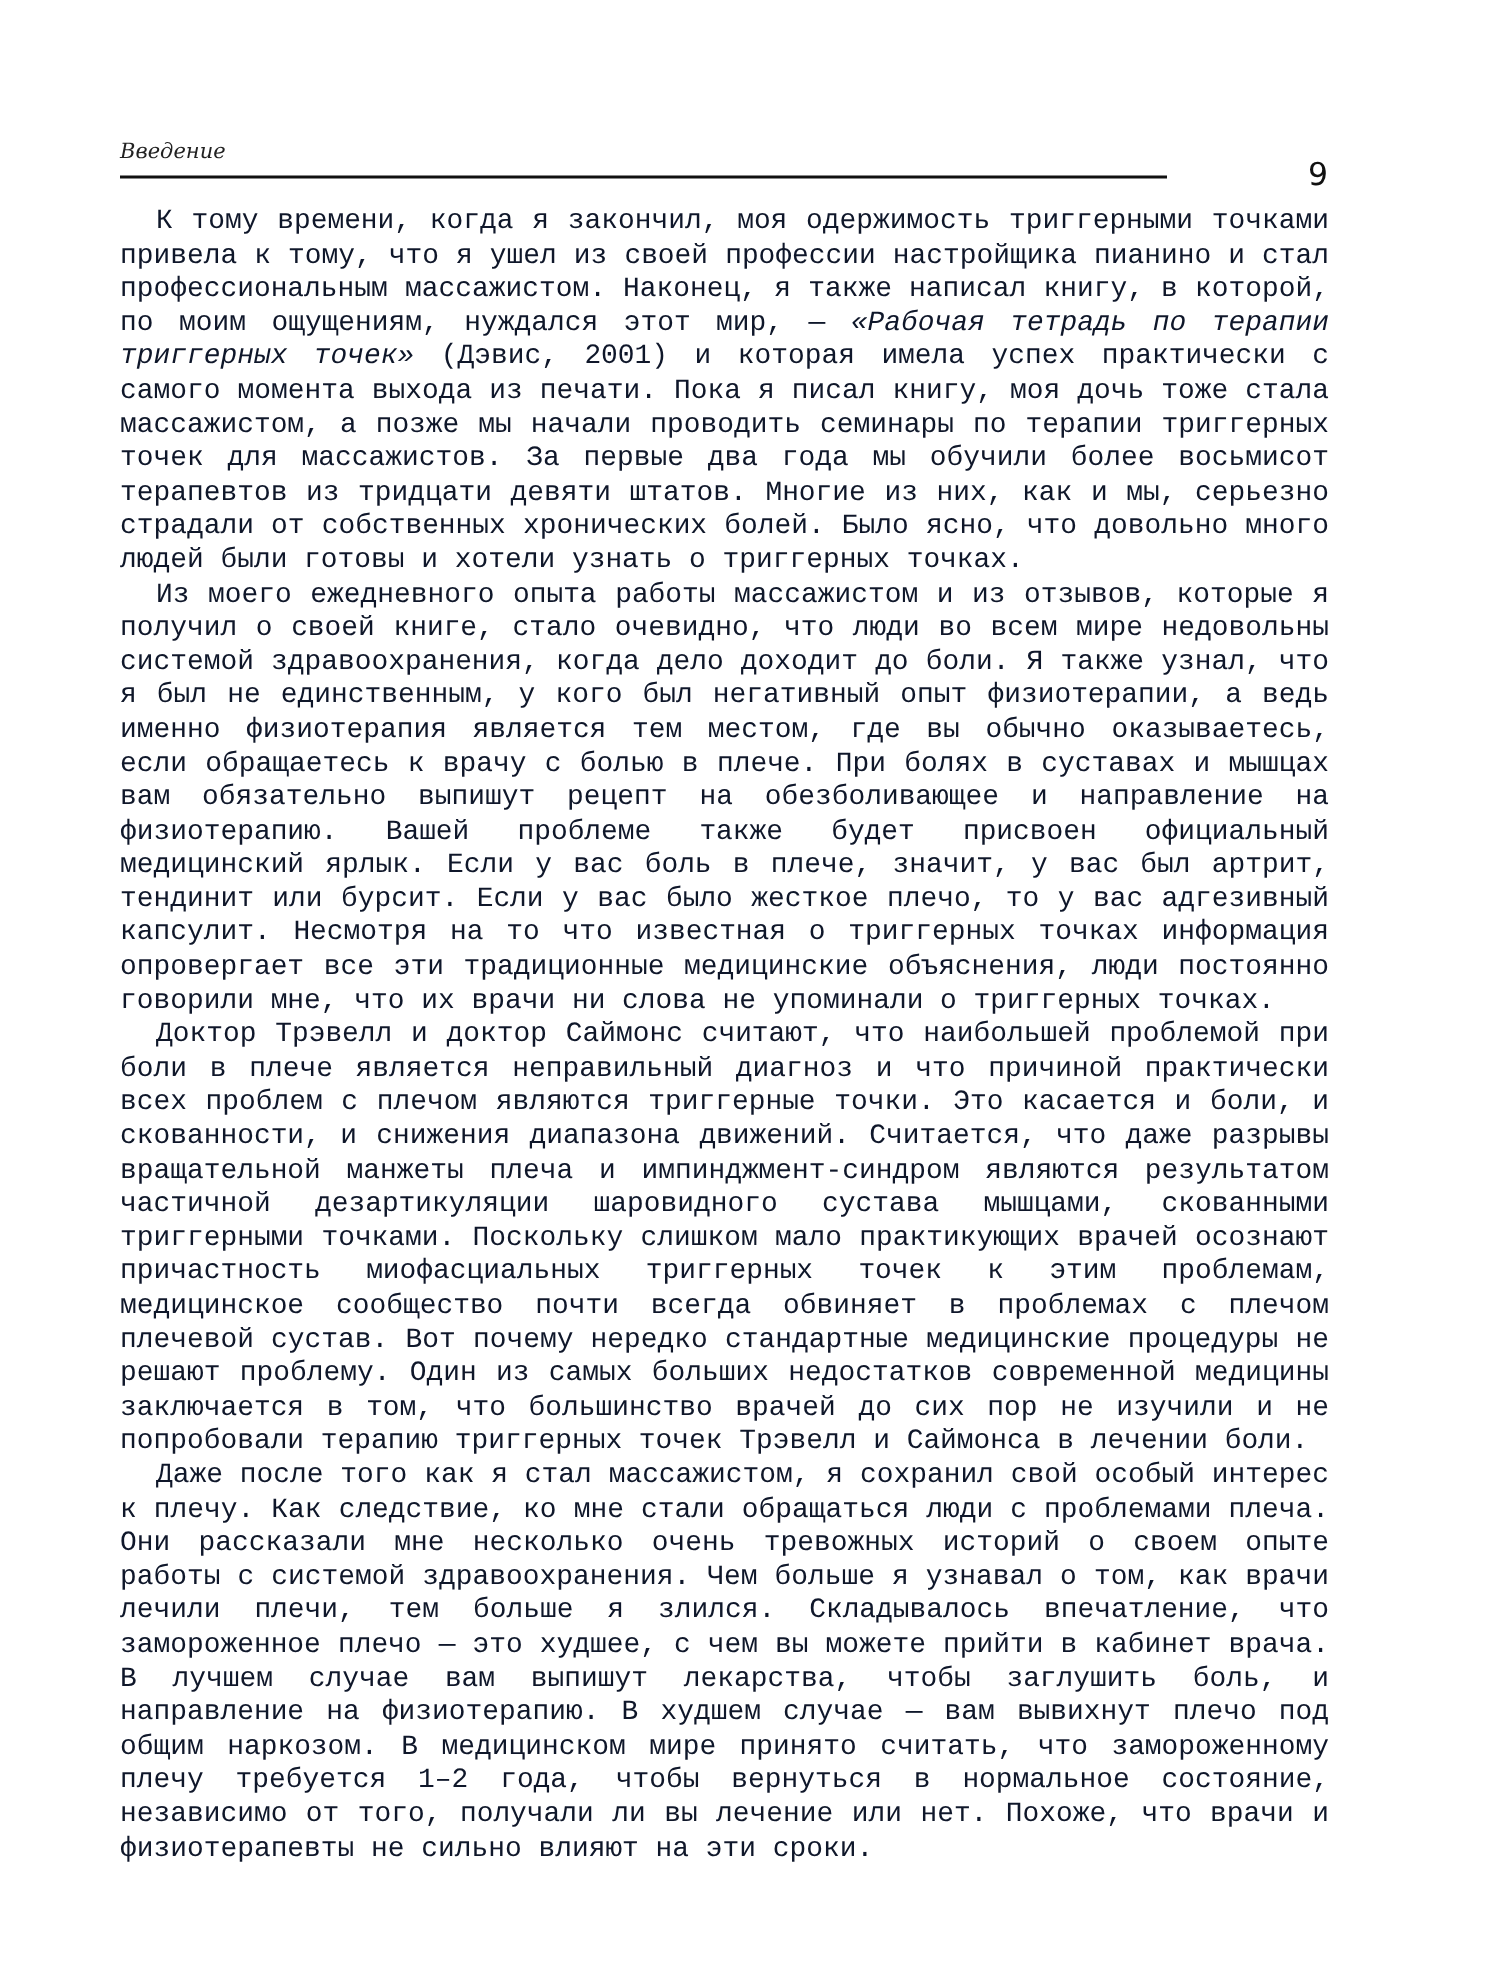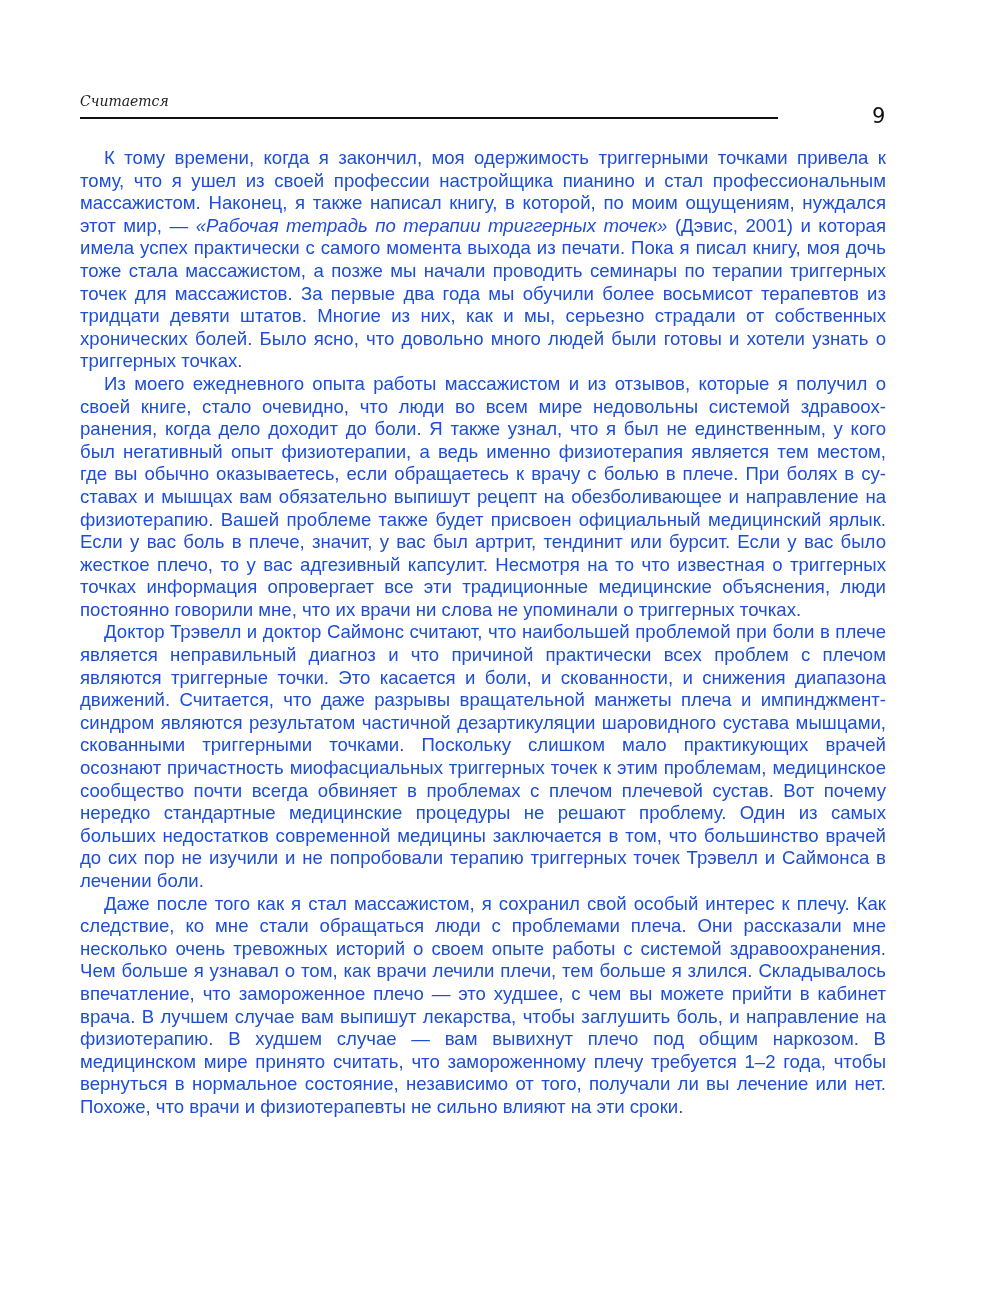--- a/index.html
+++ b/index.html
@@ -10,32 +10,32 @@
     font-family: "DejaVu Serif", serif; font-style: italic; font-size: 14px; color: #222;
   }
   .head-rule {
     position: absolute; left: 80px; top: 117px; width: 698px; height: 2px; background: #111;
   }
   .page-number {
     position: absolute; left: 872px; top: 104px;
     font-family: "DejaVu Sans", sans-serif; font-size: 21px; color: #111;
   }
   .body-text {
-    position: absolute; left: 80px; top: 147px; width: 806px;
-    font-family: Liberation Sans, sans-serif; font-size: 18.6px; line-height: 22.6px;
-    text-align: justify; hyphens: manual; color: #1d4ed8;
+    position: absolute; left: 80px; top: 137px; width: 806px;
+    font-family: Liberation Mono, monospace; font-size: 18.6px; line-height: 22.6px;
+    text-align: justify; hyphens: manual; color: #0f172a;
   }
   .body-text p { margin: 0; text-indent: 24px; }
   .body-text em { font-style: italic; }
 </style>
 </head>
 <body>
 
 <div class="page">
-  <div class="running-head">Считается</div>
+  <div class="running-head">Введение</div>
   <div class="head-rule"></div>
   <div class="page-number">9</div>
 
   <div class="body-text">
     <p><span>К тому времени, когда я закончил, моя одержимость триггерными точками привела к тому, что я ушел из своей профессии настройщика пианино и стал профессиональным массажистом. Наконец, я также написал книгу, в которой, по моим ощущениям, нуждался этот мир, — </span><em>«Рабочая тетрадь по терапии триггерных точек»</em><span> (Дэвис, 2001) и которая имела успех практически с самого момента выхода из печати. Пока я писал книгу, моя дочь тоже стала массажистом, а позже мы начали проводить семинары по терапии триггерных точек для массажистов. За первые два года мы обучили более восьмисот терапевтов из тридцати девяти штатов. Многие из них, как и мы, серьезно страдали от собственных хронических болей. Было ясно, что довольно много людей были готовы и хотели узнать о триггерных точках.</span></p>
     <p>Из моего ежедневного опыта работы массажистом и из отзывов, которые я получил о своей книге, стало очевидно, что люди во всем мире недовольны системой здравоох­ранения, когда дело доходит до боли. Я также узнал, что я был не единственным, у кого был негативный опыт физиотерапии, а ведь именно физиотерапия является тем местом, где вы обычно оказываетесь, если обращаетесь к врачу с болью в плече. При болях в су­ставах и мышцах вам обязательно выпишут рецепт на обезболивающее и направление на физиотерапию. Вашей проблеме также будет присвоен официальный медицинский ярлык. Если у вас боль в плече, значит, у вас был артрит, тендинит или бурсит. Если у вас было жесткое плечо, то у вас адгезивный капсулит. Несмотря на то что известная о триг­герных точках информация опровергает все эти традиционные медицинские объясне­ния, люди постоянно говорили мне, что их врачи ни слова не упоминали о триггерных точках.</p>
     <p>Доктор Трэвелл и доктор Саймонс считают, что наибольшей проблемой при боли в плече является неправильный диагноз и что причиной практически всех проблем с плечом являются триггерные точки. Это касается и боли, и скованности, и снижения ди­апазона движений. Считается, что даже разрывы вращательной манжеты плеча и импин­джмент-синдром являются результатом частичной дезартикуляции шаровидного сустава мышцами, скованными триггерными точками. Поскольку слишком мало практикующих врачей осознают причастность миофасциальных триггерных точек к этим проблемам, медицинское сообщество почти всегда обвиняет в проблемах с плечом плечевой сустав. Вот почему нередко стандартные медицинские процедуры не решают проблему. Один из самых больших недостатков современной медицины заключается в том, что большинст­во врачей до сих пор не изучили и не попробовали терапию триггерных точек Трэвелл и Саймонса в лечении боли.</p>
     <p>Даже после того как я стал массажистом, я сохранил свой особый интерес к плечу. Как следствие, ко мне стали обращаться люди с проблемами плеча. Они рассказали мне несколько очень тревожных историй о своем опыте работы с системой здраво­охранения. Чем больше я узнавал о том, как врачи лечили плечи, тем больше я злился. Складывалось впечатление, что замороженное плечо — это худшее, с чем вы можете прийти в кабинет врача. В лучшем случае вам выпишут лекарства, чтобы заглушить боль, и направление на физиотерапию. В худшем случае — вам вывихнут плечо под общим наркозом. В медицинском мире принято считать, что замороженному плечу требуется 1–2 года, чтобы вернуться в нормальное состояние, независимо от того, получали ли вы лечение или нет. Похоже, что врачи и физиотерапевты не сильно влияют на эти сроки.</p>
   </div>
 </div>

